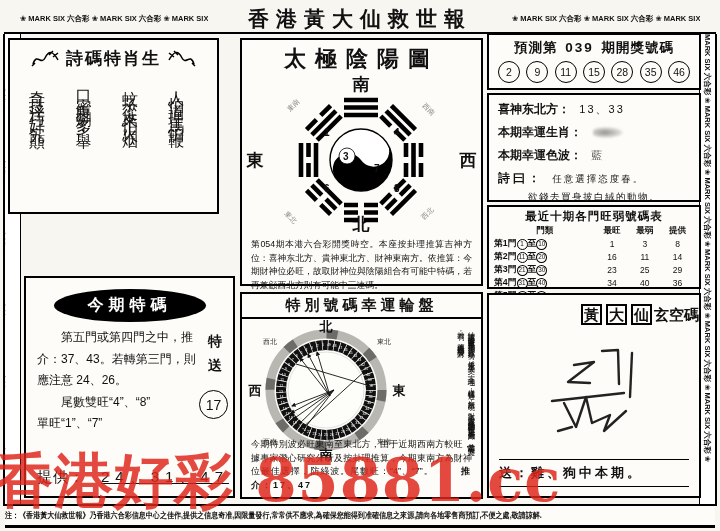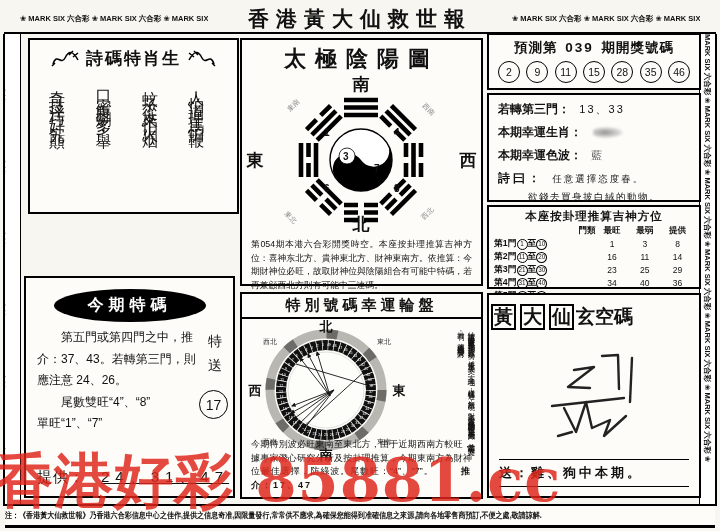--- a/index.html
+++ b/index.html
@@ -15,34 +15,34 @@
   
   .vstrip{position:absolute;top:34px;bottom:25px;width:15px;background:#fff;overflow:hidden;}
   .vstrip.left{left:3px;border-left:2.5px solid #000;border-right:1.5px solid #000;}
   .vstrip.right{right:3px;border-right:2.5px solid #000;border-left:1.5px solid #000;}
   .vtxt{position:absolute;white-space:nowrap;font-size:7.5px;font-weight:bold;}
   .vleft{left:2px;bottom:0;transform-origin:0 100%;transform:rotate(-90deg);}
   .vright{left:12px;top:0;transform-origin:0 0;transform:rotate(90deg);}
   
   .box{position:absolute;background:#fdfcf8;border:2px solid #000;box-sizing:border-box;}
   
-  .poem-box{left:28px;top:38px;width:211px;height:176px;}
+  .poem-box{left:8px;top:38px;width:211px;height:176px;}
   .poem-title-row{display:flex;align-items:center;justify-content:center;gap:6px;margin-top:7px;}
   .poem-title{font-size:17px;font-weight:bold;font-family:"DejaVu Serif",serif;letter-spacing:2px;}
   .poem{writing-mode:vertical-rl;height:178px;margin:8px auto 0;padding-right:14px;}
   .poem div{line-height:2.9;font-size:16px;letter-spacing:7px;font-family:"DejaVu Serif",serif;}
   
   .tema-box{left:24px;top:276px;width:211px;height:222px;}
   .oval{margin:11px auto 5px;width:152px;height:33px;background:#000000;border-radius:50%;color:#fff;
         display:flex;align-items:center;justify-content:center;font-size:16px;font-weight:bold;letter-spacing:5px;}
   .tema-body{padding:0 36px 0 11px;font-size:12px;line-height:1.8;}
   .tema-body p{margin:0;}
   .indent{text-indent:2em;}
   .tesong{position:absolute;right:7px;top:52px;width:22px;text-align:center;font-size:14px;
-          font-weight:normal;line-height:1.7;}
+          font-weight:bold;line-height:1.7;}
   .circle17{position:absolute;right:5px;top:112px;width:27px;height:27px;border:1.5px solid #000;
             border-radius:50%;display:flex;align-items:center;justify-content:center;font-size:14px;}
   .provide{position:absolute;left:11px;bottom:9px;font-size:15px;letter-spacing:1px;}
   .provide b{letter-spacing:6px;font-weight:normal;margin-left:16px;text-decoration:underline;}
   
   .taiji-box{left:240px;top:38px;width:243px;height:248px;}
   .taiji-title{text-align:center;font-size:22px;font-weight:bold;letter-spacing:9px;margin-top:4px;
                font-family:"DejaVu Serif",serif;}
   .taiji-body{padding:2px 9px 16px;font-size:8.8px;line-height:1.55;text-align:justify;}
   
@@ -75,21 +75,21 @@
   .shiyue2{font-size:9.5px;letter-spacing:1.5px;margin:4px 0 0 30px;}
   .trend-box{left:487px;top:205px;width:214px;height:84px;padding:2px 5px;}
   .trend-title{text-align:center;font-size:11.5px;font-weight:bold;letter-spacing:1px;}
   .trend-table{width:100%;border-collapse:collapse;font-size:8.5px;margin-top:1px;}
   .trend-table th{font-size:8.6px;font-weight:bold;padding:0;}
   .trend-table td{text-align:center;padding:0.5px 0;}
   .trend-table td.gate{text-align:left;font-weight:bold;font-size:8.8px;white-space:nowrap;}
   .circ{display:inline-block;min-width:7px;height:9px;border:1px solid #000;border-radius:50%;
         font-size:6.3px;line-height:8.5px;text-align:center;padding:0 1px;font-weight:normal;}
   .xuan-box{left:487px;top:293px;width:214px;height:205px;}
-  .xuan-title{text-align:left;margin-top:9px;font-size:19px;font-weight:bold;white-space:nowrap;}
+  .xuan-title{text-align:right;margin-top:9px;font-size:15px;font-weight:bold;white-space:nowrap;}
   .boxedch{display:inline-block;border:2.5px solid #000;padding:0 1px;margin:0 2px;line-height:1.15;}
   .xuan-footer{position:absolute;left:10px;right:10px;bottom:9px;border-top:1.5px solid #000;
                border-bottom:1.5px solid #000;padding:4px 0;font-size:13px;
                font-weight:bold;letter-spacing:3px;}
   
   .bottom-note{position:absolute;left:5px;right:5px;bottom:3px;height:19px;border-top:2.5px solid #000;
                border-bottom:3.5px solid #000;display:flex;align-items:center;overflow:hidden;background:#fdfcf8;}
   .bottom-note span{font-size:8.2px;font-weight:bold;white-space:nowrap;transform:scaleX(.86);
                     transform-origin:0 50%;}
   .watermark{position:absolute;left:-6px;top:442px;width:760px;font-size:59px;font-weight:bold;
@@ -336,44 +336,44 @@
       <span class="pred-circ">11</span>
       <span class="pred-circ">15</span>
       <span class="pred-circ">28</span>
       <span class="pred-circ">35</span>
       <span class="pred-circ">46</span>
     </div>
   </div>
 
   <div class="box lucky-box">
     <div class="lucky-row">
-      <span class="lbl">若轉第三門：</span>
+      <span class="lbl">喜神东北方：</span>
       <span class="val">13、33</span>
     </div>
     <div class="lucky-row">
       <span class="lbl">本期幸運生肖：</span>
       <span class="smudge"></span>
     </div>
     <div class="lucky-row">
       <span class="lbl">本期幸運色波：</span>
       <span class="val val-blue">藍</span>
     </div>
     <div class="shiyue">
       <span class="lbl">詩曰：</span>
       <span class="txt">任意選擇恣度春。</span>
     </div>
     <div class="shiyue2">欲錢去買身披白絨的動物。</div>
   </div>
 
   <div class="box trend-box">
-    <div class="trend-title">本座按卦理推算吉神方位</div>
+    <div class="trend-title">最近十期各門旺弱號碼表</div>
     <table class="trend-table">
       <tbody>
           <tr>
-        <th style="text-align:right">門類</th>
+        <th style="text-align:center">門類</th>
         <th>最旺</th>
         <th>最弱</th>
         <th>提供</th>
       </tr>
       <tr>
         <td class="gate"><span>第1門</span><span class="circ">1</span><span>至</span><span class="circ">10</span></td>
         <td>1</td>
         <td>3</td>
         <td>8</td>
       </tr>

